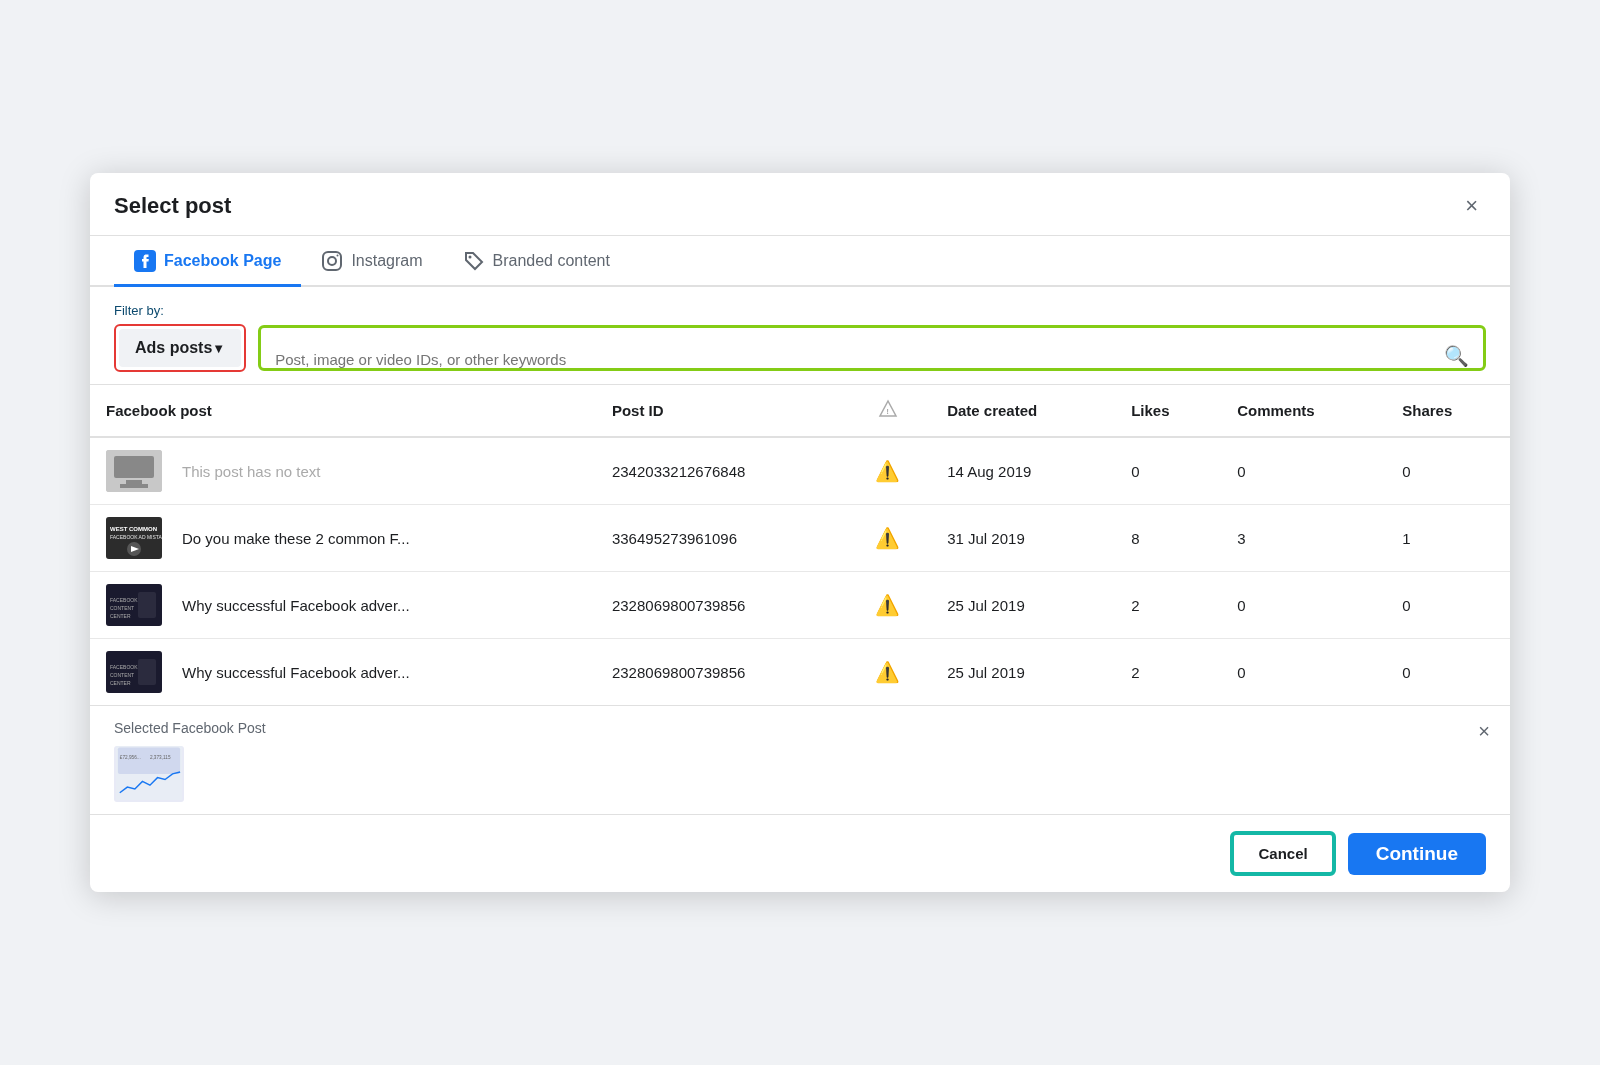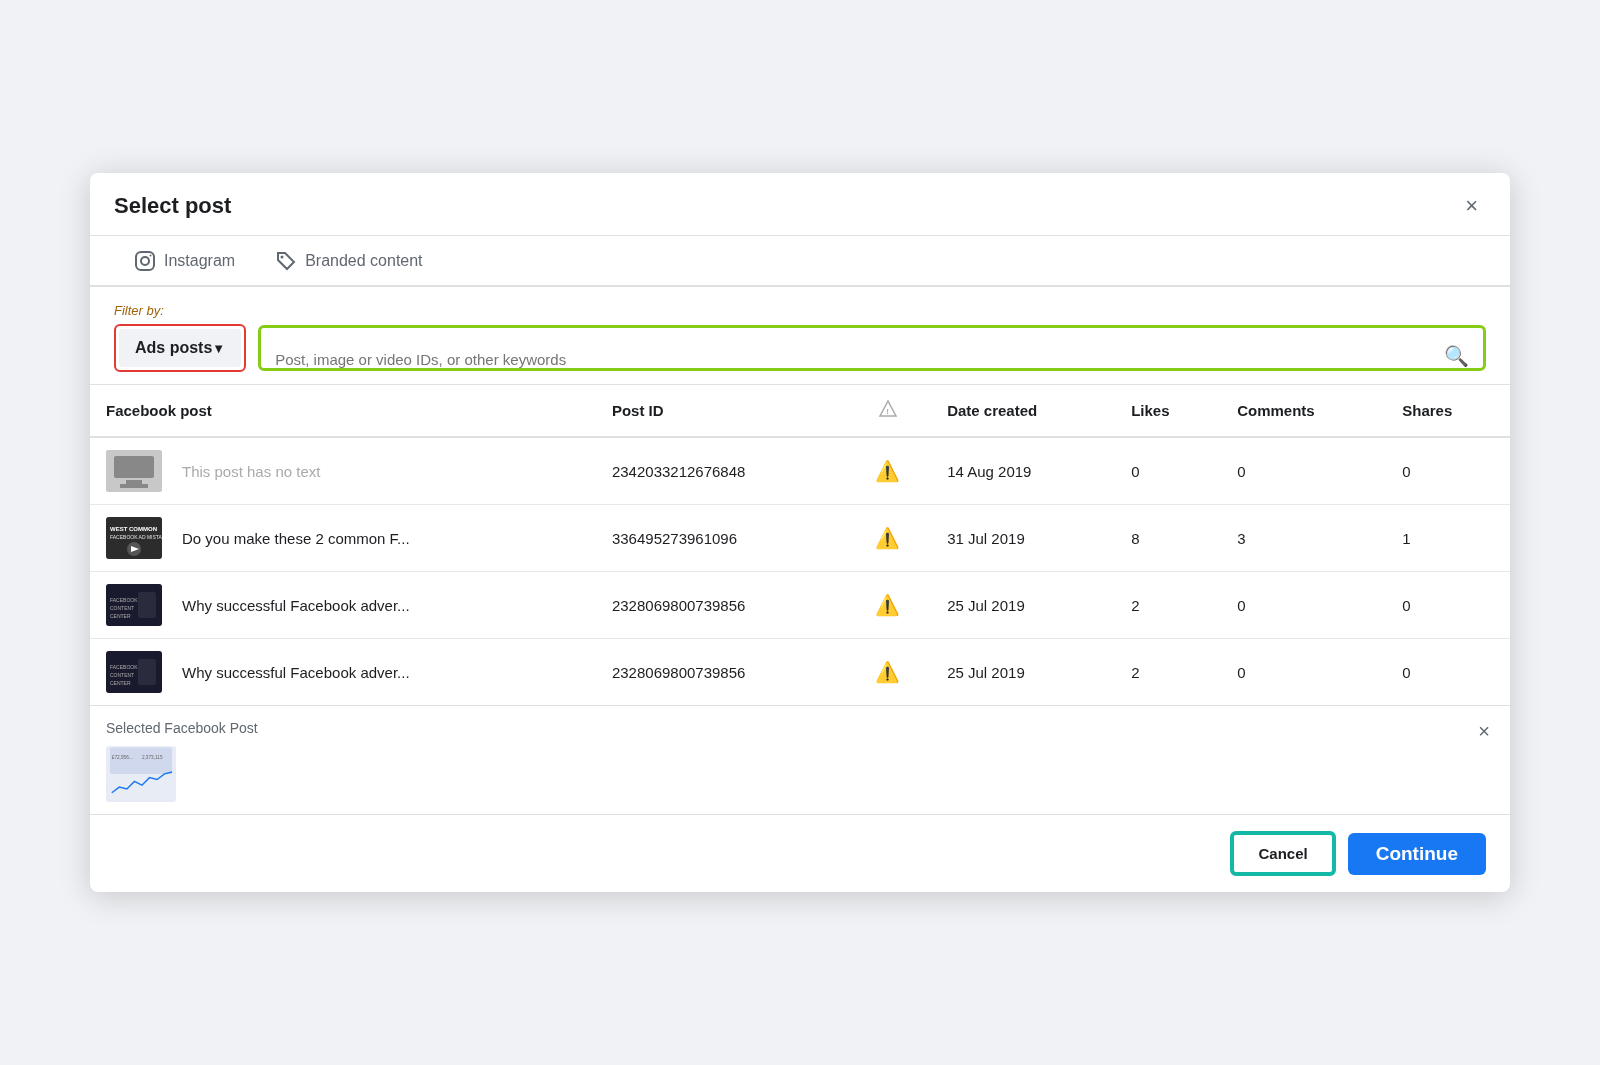--- a/index.html
+++ b/index.html
@@ -77,23 +77,22 @@
       justify-content: center;
     }
 
     
     .filter-area {
       padding: 16px 24px 12px 24px;
       border-bottom: 1px solid #e0e0e0;
     }
     .filter-label {
       font-size: 13px;
-      color: #a16207;
+      color: #0c4a6e;
       margin-bottom: 6px;
-      font-style: italic;
     }
     .filter-row {
       display: flex;
       align-items: center;
       gap: 0;
     }
     .filter-select-wrapper {
       border: 2px solid #e53935;
       border-radius: 6px;
       padding: 3px;
@@ -185,21 +184,21 @@
       overflow: hidden;
     }
     .post-text-gray { color: #aaa; font-style: normal; }
     .warning-icon {
       color: #e6a817;
       font-size: 20px;
     }
 
     
     .selected-post-section {
-      padding: 14px 24px 12px 16px;
+      padding: 14px 24px 12px 24px;
       border-bottom: 1px solid #e0e0e0;
       position: relative;
     }
     .selected-post-label {
       font-size: 14px;
       color: #606770;
       margin-bottom: 10px;
     }
     .selected-post-close {
       position: absolute;
@@ -275,20 +274,29 @@
 
 <div class="modal">
 
   <div class="modal-header">
     <span class="modal-title">Select post</span>
     <button class="modal-close">×</button>
   </div>
 
   <div class="tabs">
 
+    <div class="tab active">
+      <span class="tab-icon">
+        <svg width="22" height="22" viewBox="0 0 22 22" fill="none">
+          <rect width="22" height="22" rx="4" fill="#1877f2"></rect>
+          <path d="M14.5 11.5H12.5V18H9.5V11.5H8V9H9.5V7.5C9.5 5.8 10.4 4.5 12.2 4.5L14.5 4.51V7H13C12.4 7 12.5 7.3 12.5 7.7V9H14.8L14.5 11.5Z" fill="white"></path>
+        </svg>
+      </span>
+      <span>Facebook Page</span>
+    </div>
 
     <div class="tab">
       <span class="tab-icon">
         <svg width="22" height="22" viewBox="0 0 22 22" fill="none">
           <rect x="2" y="2" width="18" height="18" rx="5" stroke="#606770" stroke-width="2"></rect>
           <circle cx="11" cy="11" r="4" stroke="#606770" stroke-width="2"></circle>
           <circle cx="16.5" cy="5.5" r="1" fill="#606770"></circle>
         </svg>
       </span>
       <span>Instagram</span>

